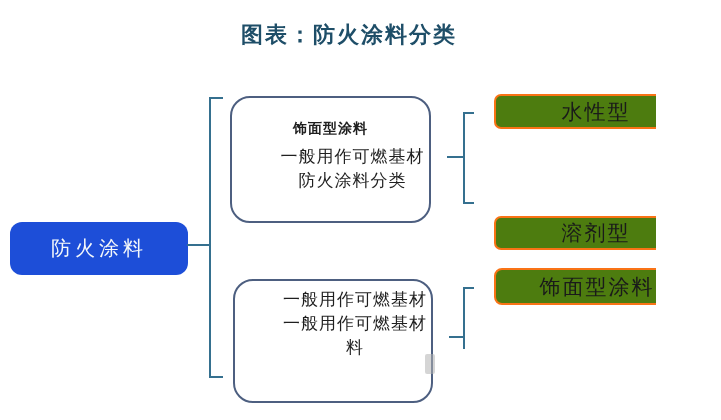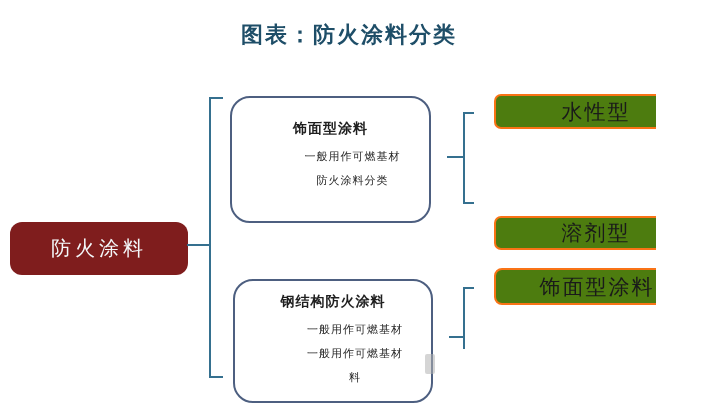--- a/index.html
+++ b/index.html
@@ -23,34 +23,34 @@
   .b2-ticktop{ left:463px; top:112px; width:11px; height:2px; }
   .b2-tickbot{ left:463px; top:202px; width:11px; height:2px; }
   .b2-conn   { left:447px; top:156px; width:16px; height:2px; }
   
   .b3-vline  { left:463px; top:287px; width:2px;  height:62px; }
   .b3-ticktop{ left:463px; top:287px; width:11px; height:2px; }
   .b3-conn   { left:449px; top:336px; width:14px; height:2px; }
 
   .root {
     position:absolute; left:10px; top:222px; width:178px; height:53px;
-    background:#7f1d1d; border-radius:12px;
+    background:#1d4ed8; border-radius:12px;
     display:flex; align-items:center; justify-content:center;
     color:#F4F8FA; font-size:20px; letter-spacing:4px;
   }
   .branch {
     position:absolute; box-sizing:border-box; background:#ffffff;
     border:2px solid #4D5F80; border-radius:20px;
     text-align:center; color:#1F1F1F;
   }
   .branch-a { left:230px; top:96px;  width:201px; height:127px; padding-top:17px; }
   .branch-b { left:233px; top:279px; width:200px; height:124px; padding-top:7px; }
   .branch-title { font-size:14px; font-weight:bold; line-height:27px; margin-bottom:3px; letter-spacing:1px; }
-  .branch-desc  { font-family:Liberation Mono, monospace;
-                  font-size:11px; line-height:24px; letter-spacing:1px;padding-left:44px; }
+  .branch-desc  { font-family:Liberation Sans, sans-serif;
+                  font-size:17px; line-height:24px; letter-spacing:1px;padding-left:44px; }
   .leaf {
     position:absolute; box-sizing:border-box; background:#4d7c0f;
     border:2px solid #f97316; border-radius:7px;
     display:flex; align-items:center; justify-content:center;
     font-size:21px; color:#1A1A1A; letter-spacing:2px;
   }
   .leaf-1 { left:494px; top:94px;  width:204px; height:35px; }
   .leaf-2 { left:494px; top:188px; width:204px; height:34px;margin-top:28px; }
   .leaf-3 { left:494px; top:268px; width:206px; height:37px; border-radius:8px; }
   .smudge {
@@ -79,21 +79,20 @@
     <div class="branch-desc">一般用作可燃基材</div>
     <div class="branch-desc">防火涂料分类</div>
   </div>
 
   <div class="line b2-vline"></div>
   <div class="line b2-ticktop"></div>
   <div class="line b2-tickbot"></div>
   <div class="line b2-conn"></div>
 
   <div class="branch branch-b">
-    <div class="branch-title">钢结构防火涂料</div>
     <div class="branch-desc">一般用作可燃基材</div>
     <div class="branch-desc">一般用作可燃基材</div>
     <div class="branch-desc">料</div>
   </div>
 
   <div class="line b3-vline"></div>
   <div class="line b3-ticktop"></div>
   <div class="line b3-conn"></div>
 
   <div class="leaf leaf-1">

